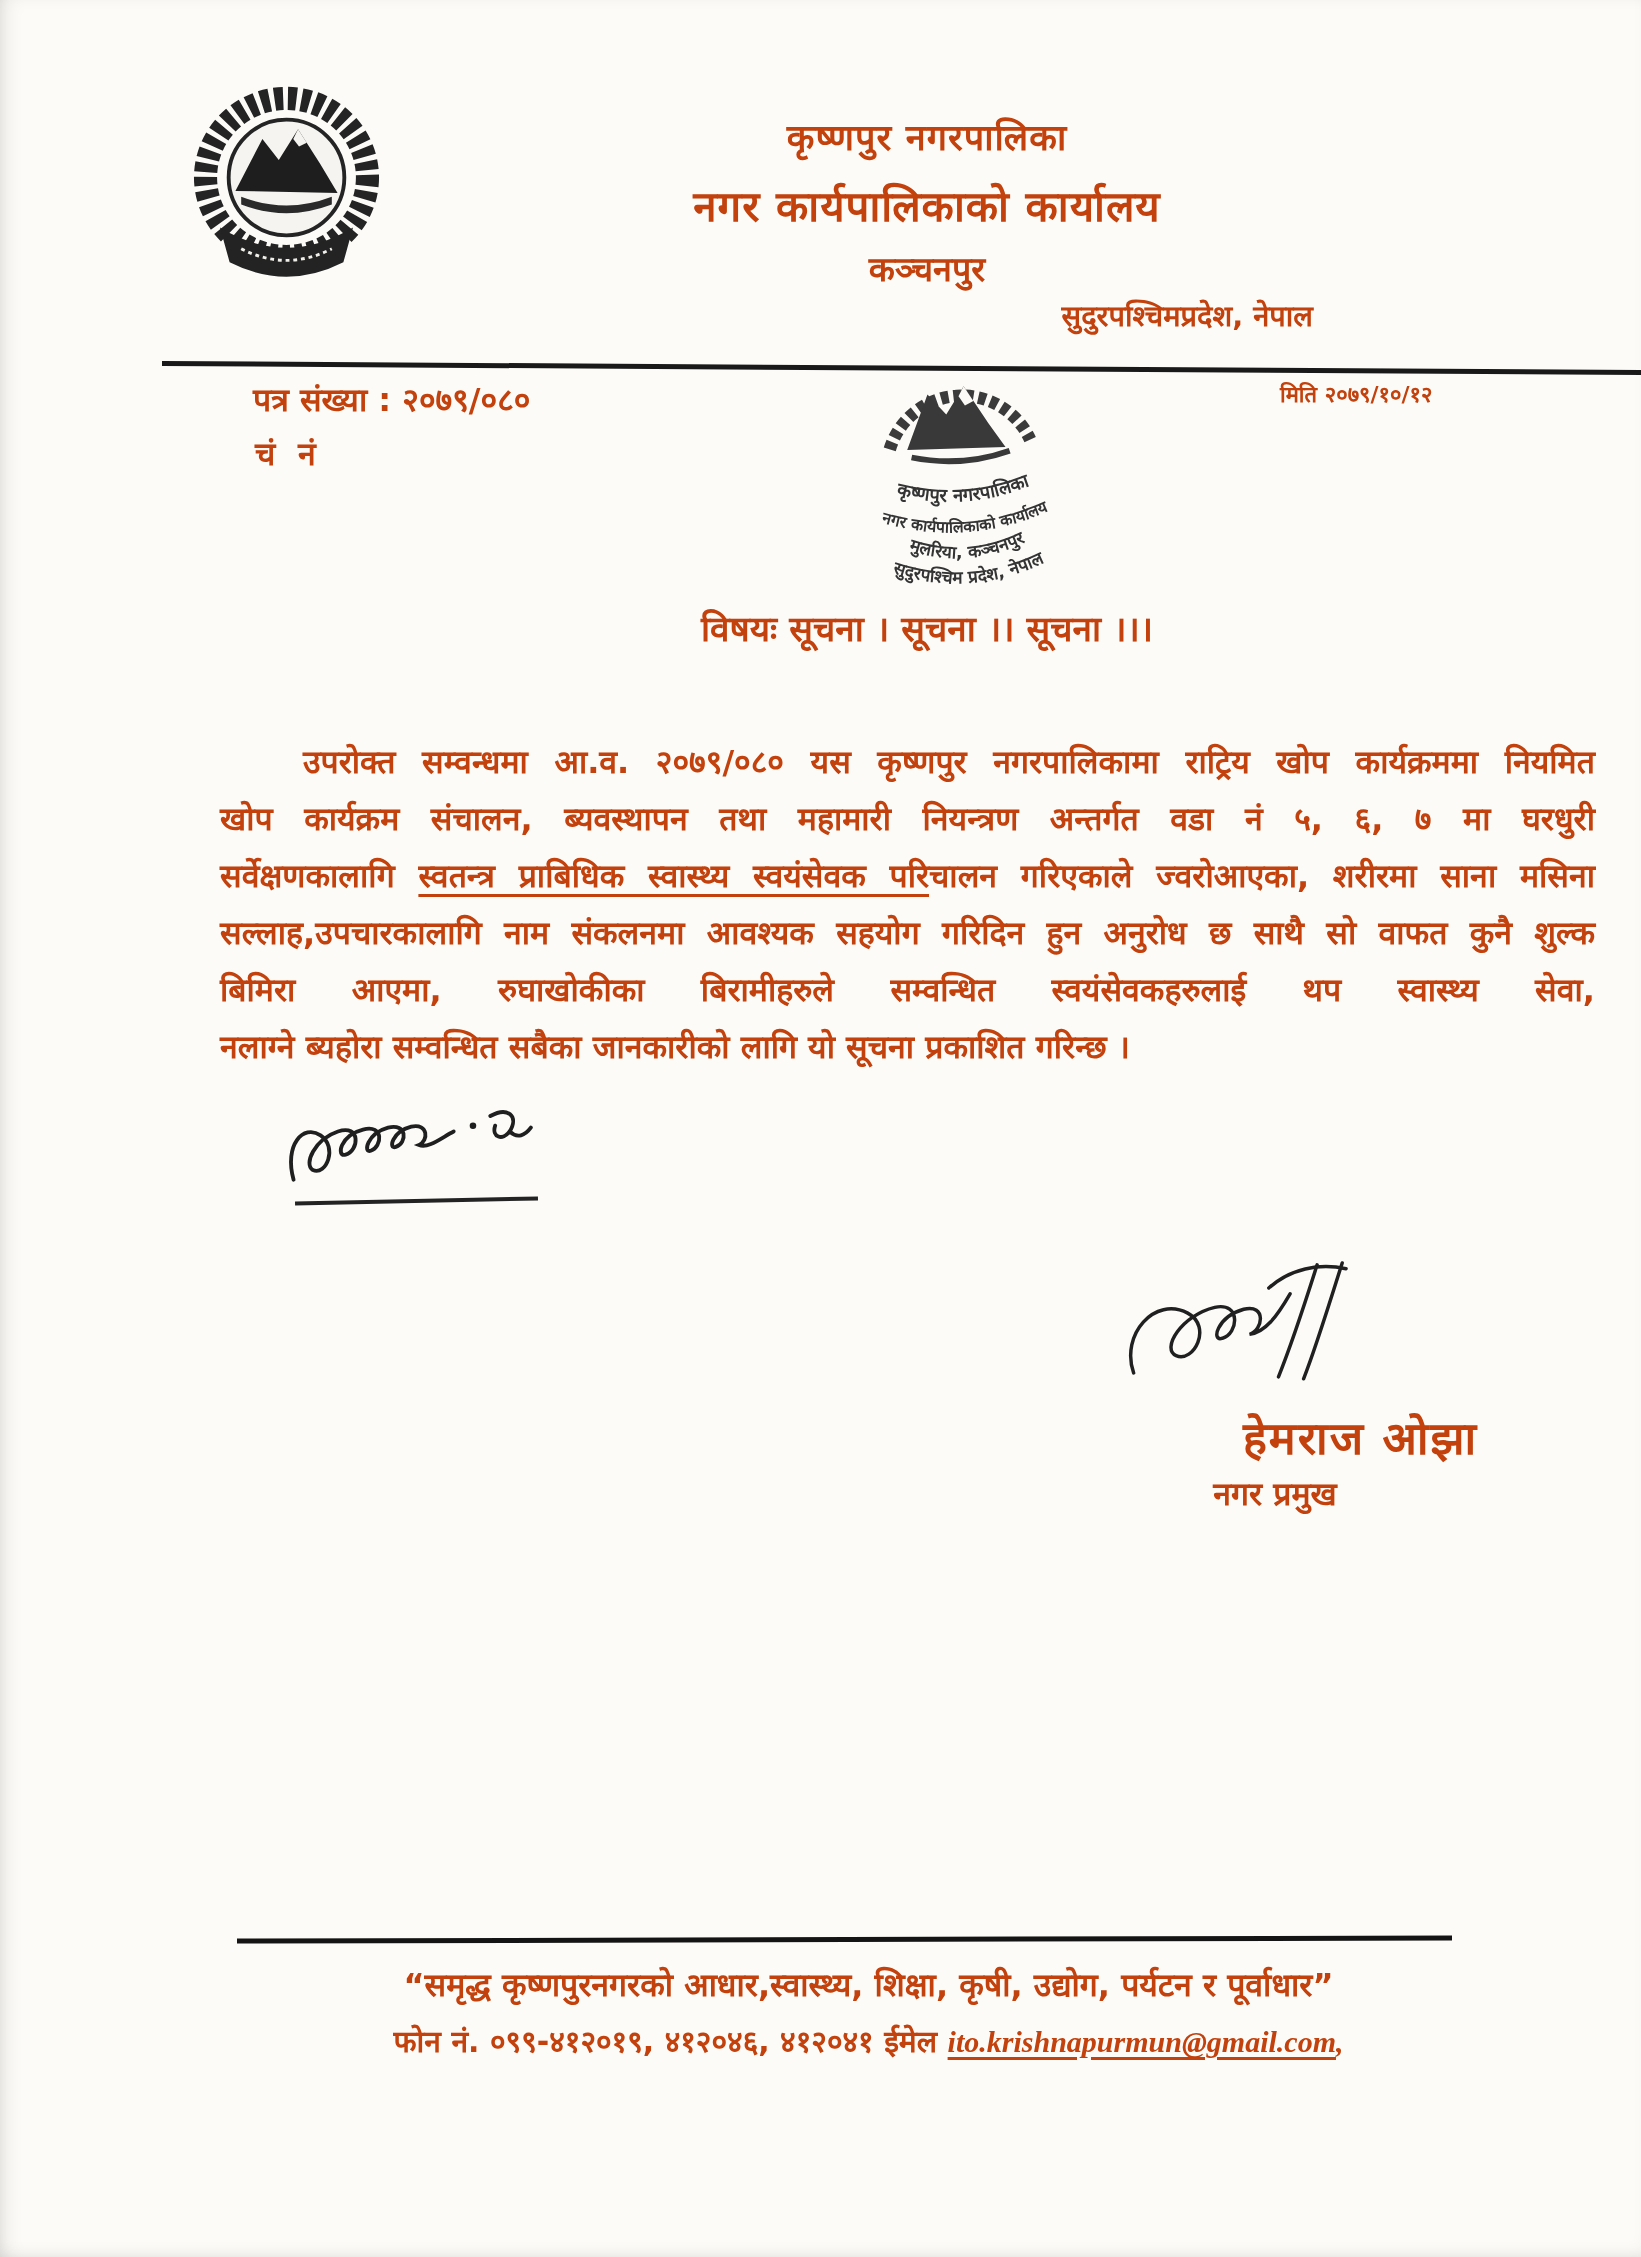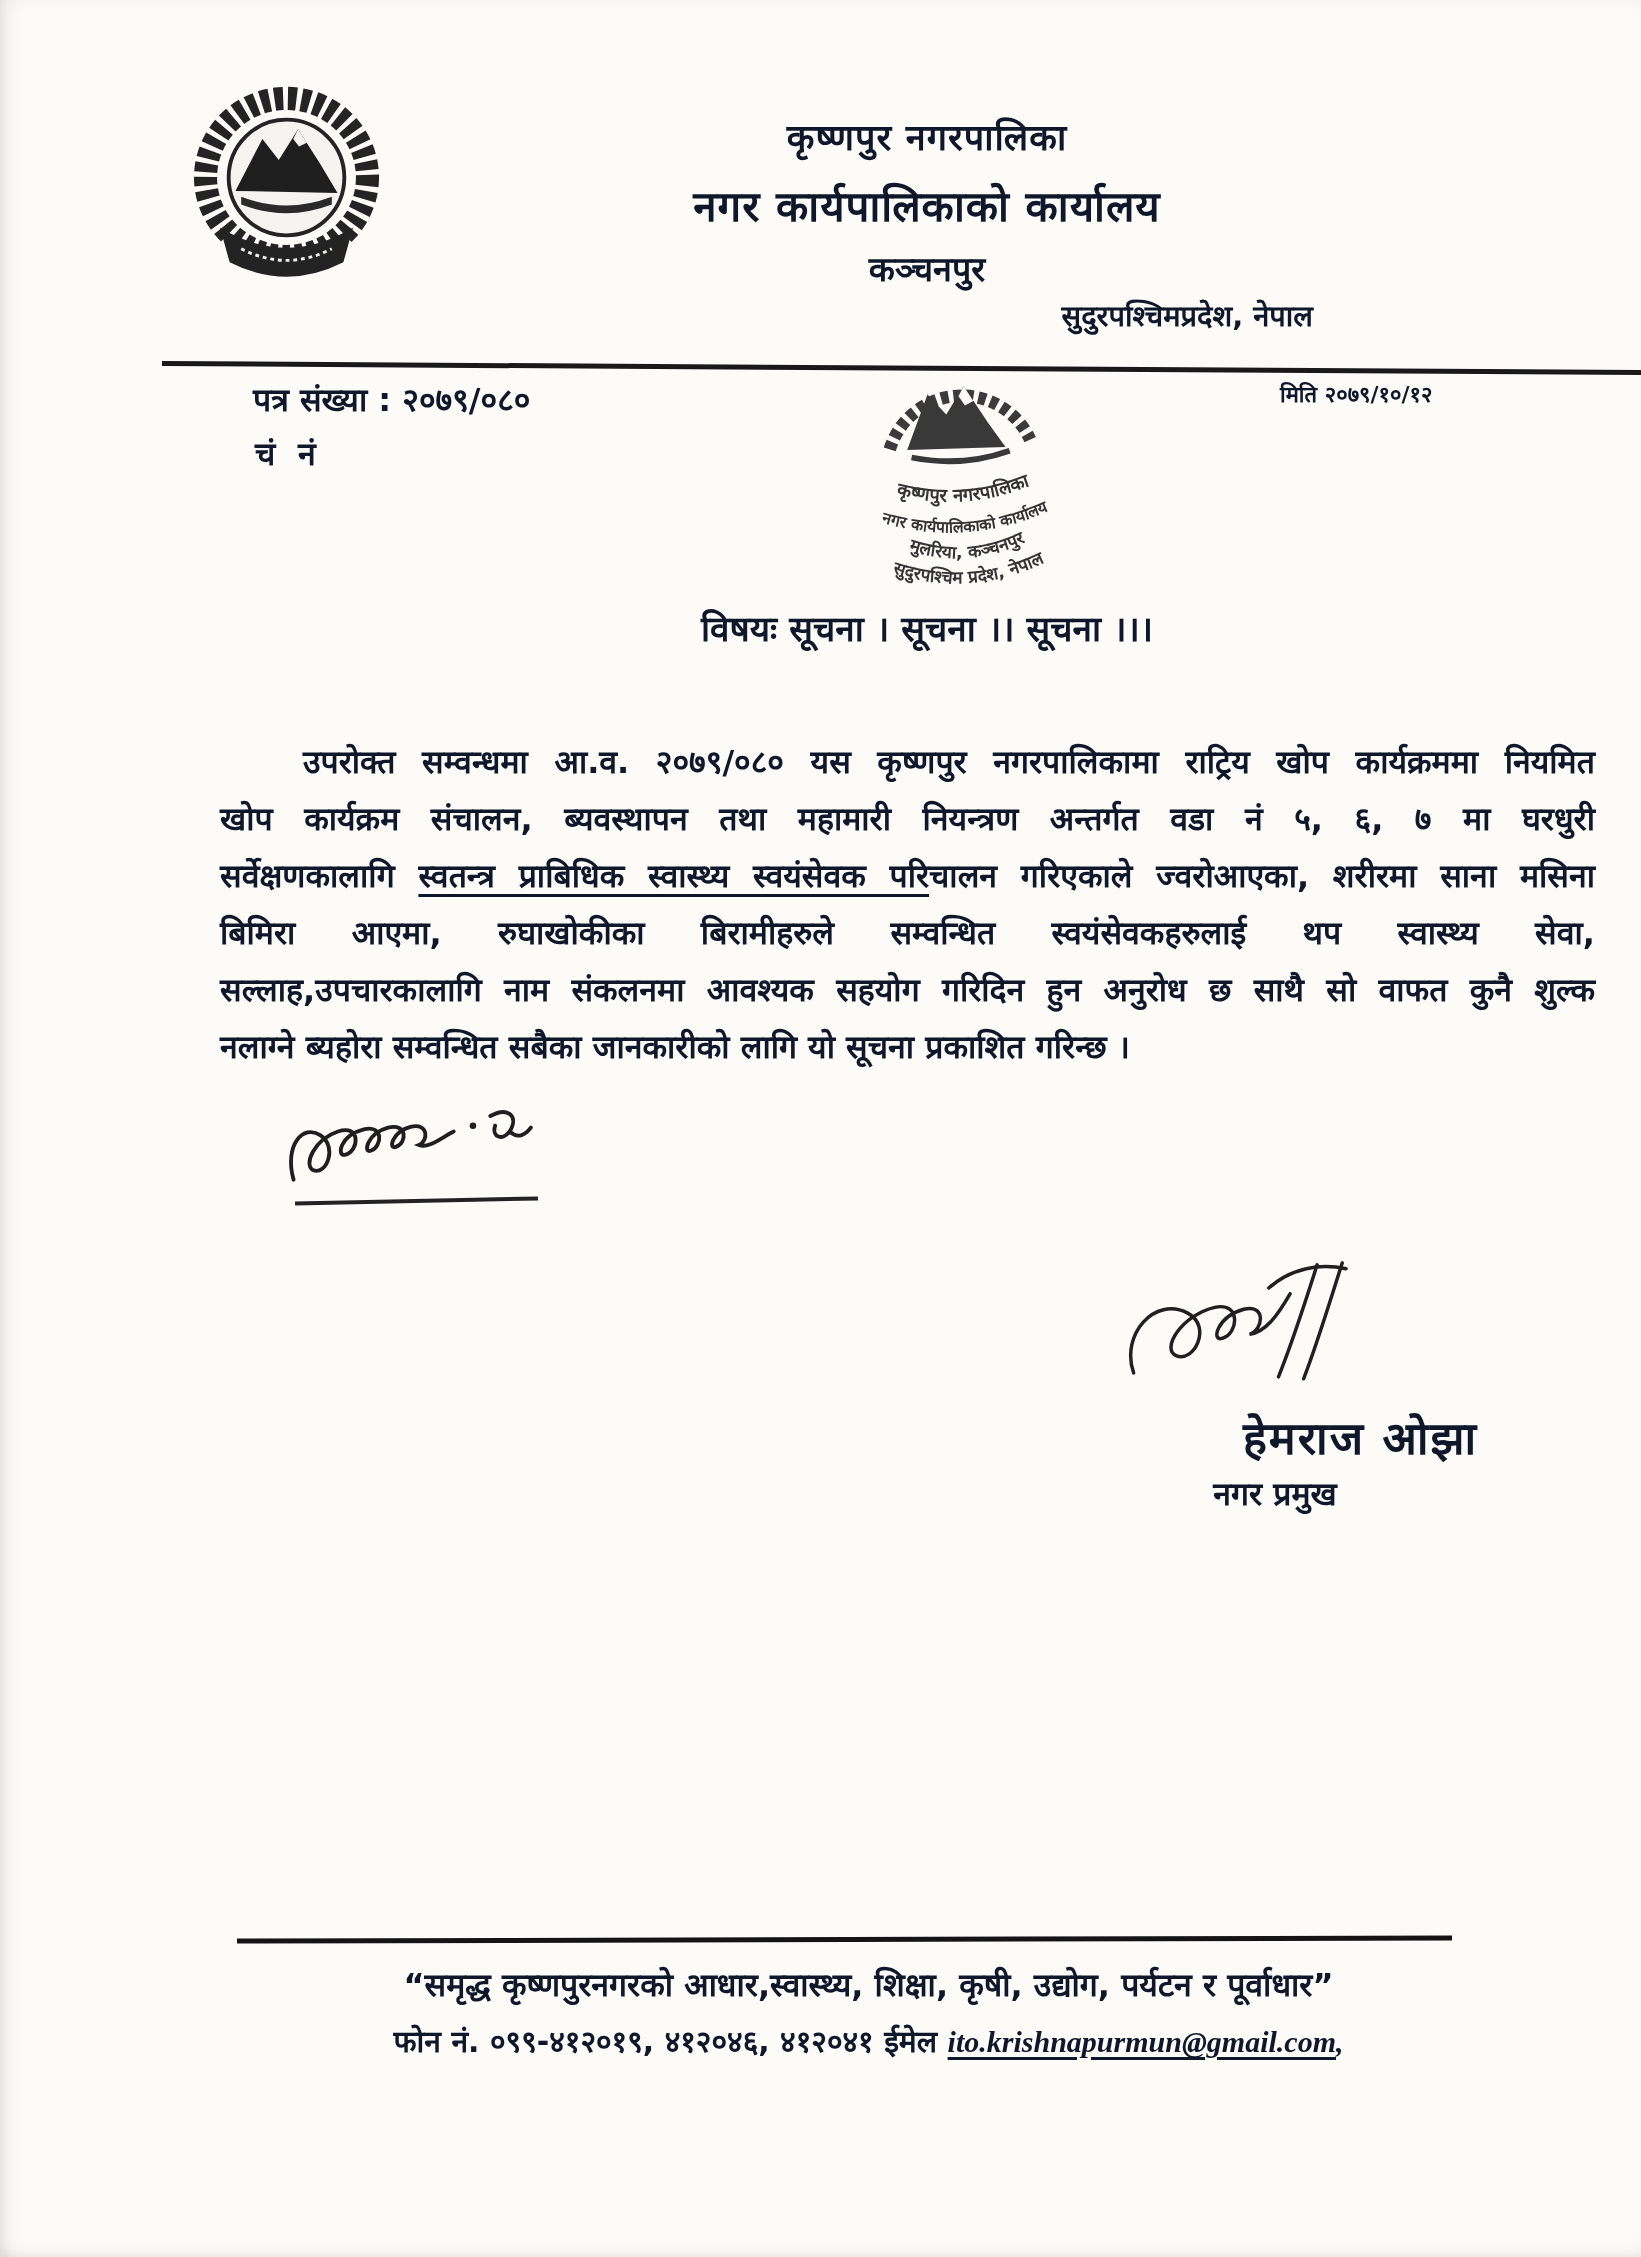--- a/index.html
+++ b/index.html
@@ -2,21 +2,21 @@
 <html><head>
 <meta charset="utf-8">
 <style>
   html,body{margin:0;padding:0;background:#e8e6e1;}
   .page{
     position:relative;
     width:1641px;height:2257px;
     margin:0 auto;
     background:#fcfbf8;
     font-family:"DejaVu Sans",sans-serif;
-    color:#0f172a;
+    color:#c2410c;
     overflow:hidden;
     box-shadow:inset 11.6px 0 23px -13.5px rgba(0,0,0,.18), inset 0 -9.7px 21px -13.5px rgba(0,0,0,.12);
   }
   .abs{position:absolute;}
 
   
   .letterhead{left:541px;top:112px;width:772px;text-align:center;}
   .lh1{font-size:36px;font-weight:bold;letter-spacing:1px;}
   .lh2{font-size:42px;font-weight:bold;margin-top:15.4px;letter-spacing:1px;}
   .lh3{font-size:34px;font-weight:bold;margin-top:11.6px;}
@@ -110,22 +110,22 @@
       <textPath href="#arc4" startOffset="50%" text-anchor="middle">सुदुरपश्चिम प्रदेश, नेपाल</textPath>
     </text>
   </svg>
 
   <div class="abs subject">विषयः सूचना । सूचना ।। सूचना ।।।</div>
 
   <div class="abs bodyblock">
     <div class="bline first">उपरोक्त सम्वन्धमा आ.व. २०७९/०८० यस कृष्णपुर नगरपालिकामा राट्रिय खोप कार्यक्रममा नियमित</div>
     <div class="bline">खोप कार्यक्रम संचालन, ब्यवस्थापन तथा महामारी नियन्त्रण अन्तर्गत वडा नं ५, ६, ७ मा घरधुरी</div>
     <div class="bline"><span>सर्वेक्षणकालागि </span><span class="u">स्वतन्त्र प्राबिधिक स्वास्थ्य स्वयंसेवक परि</span><span>चालन गरिएकाले ज्वरोआएका, शरीरमा साना मसिना</span></div>
+    <div class="bline">सल्लाह,उपचारकालागि नाम संकलनमा आवश्यक सहयोग गरिदिन हुन अनुरोध छ साथै सो वाफत कुनै शुल्क</div>
     <div class="bline">बिमिरा आएमा, रुघाखोकीका बिरामीहरुले सम्वन्धित स्वयंसेवकहरुलाई थप स्वास्थ्य सेवा,</div>
-    <div class="bline">सल्लाह,उपचारकालागि नाम संकलनमा आवश्यक सहयोग गरिदिन हुन अनुरोध छ साथै सो वाफत कुनै शुल्क</div>
     <div class="bline last">नलाग्ने ब्यहोरा सम्वन्धित सबैका जानकारीको लागि यो सूचना प्रकाशित गरिन्छ ।</div>
   </div>
 
   <svg class="abs initials" width="299" height="114" viewBox="0 0 310 118">
     <path d="M 12 96 C 2 60 22 38 40 50 C 58 62 46 92 32 86 C 22 80 34 54 58 46 C 82 38 80 66 66 70 C 56 73 60 50 84 44 C 106 38 104 62 92 66 C 84 69 88 48 110 42 C 130 37 130 58 118 62 C 110 65 114 46 134 41 C 152 37 152 56 142 60 C 152 64 166 52 178 46" fill="none" stroke="#1f1f1f" stroke-width="4" stroke-linecap="round"></path>
     <circle cx="198" cy="40" r="3.4" fill="#1f1f1f"></circle>
     <path d="M 216 30 C 234 20 246 30 236 46 C 229 56 217 52 221 40 M 236 46 C 244 54 252 50 258 42" fill="none" stroke="#1f1f1f" stroke-width="4" stroke-linecap="round"></path>
   </svg>
   <div class="abs initialsline"></div>
 

